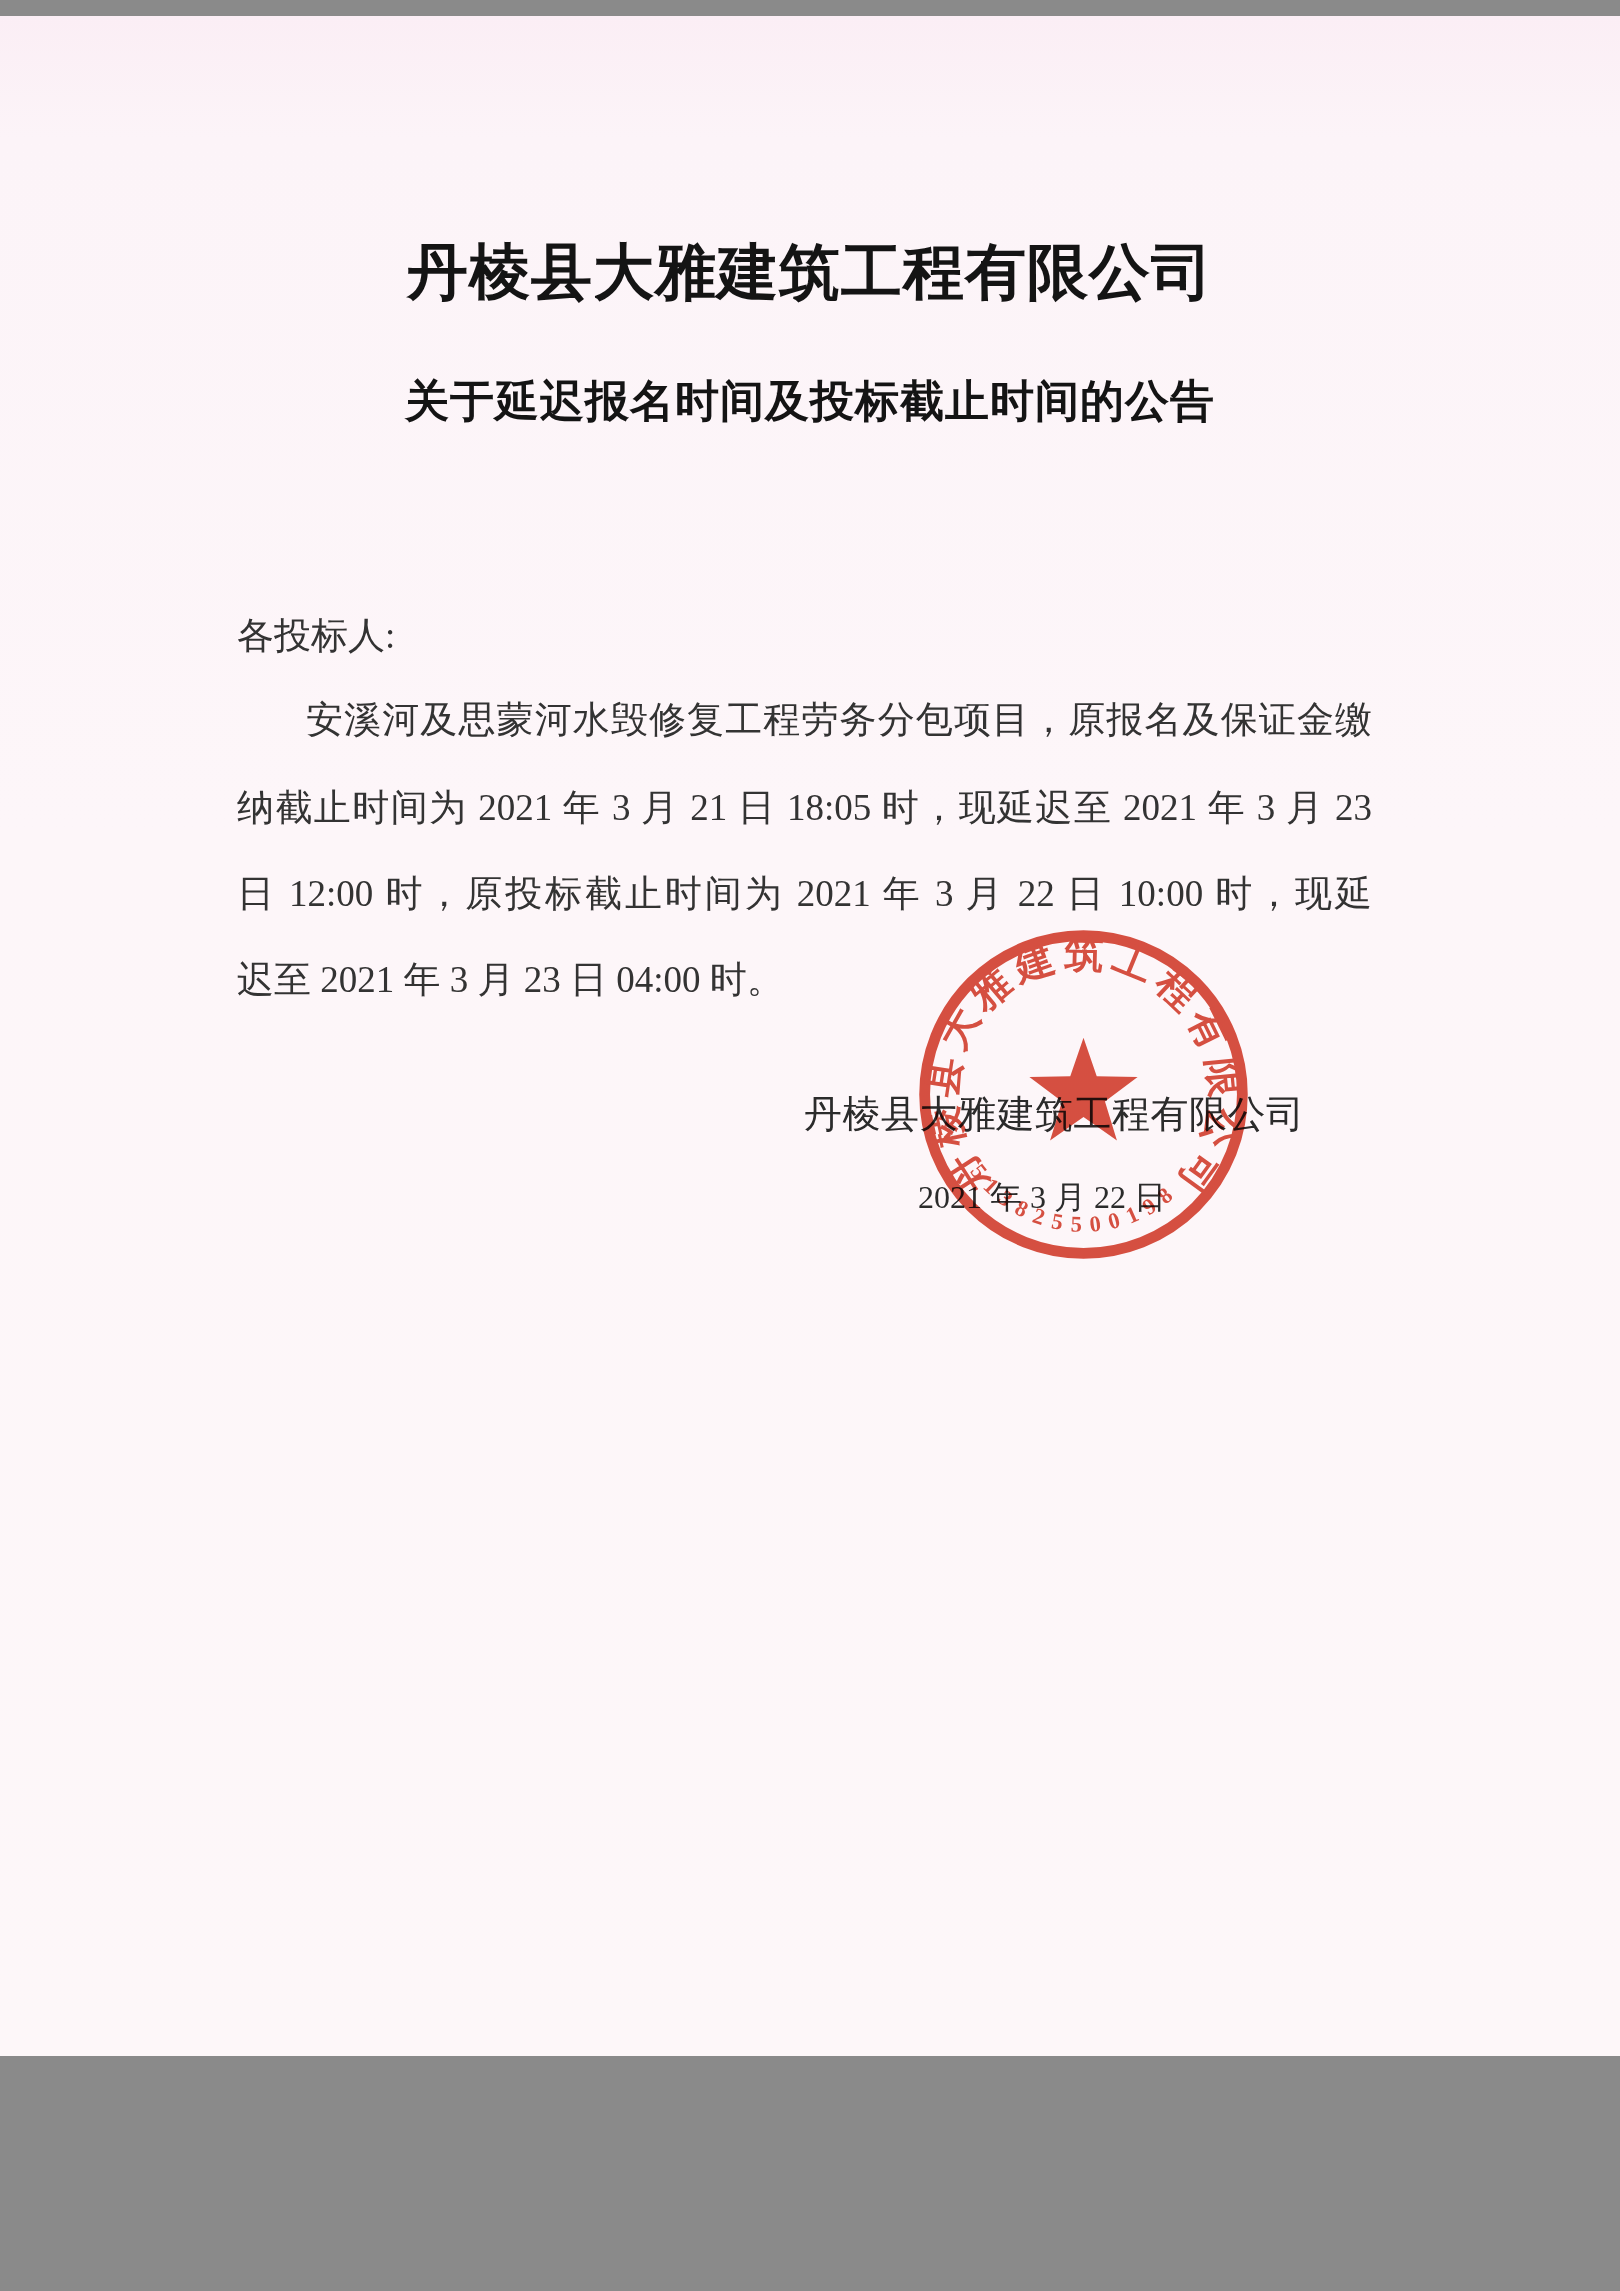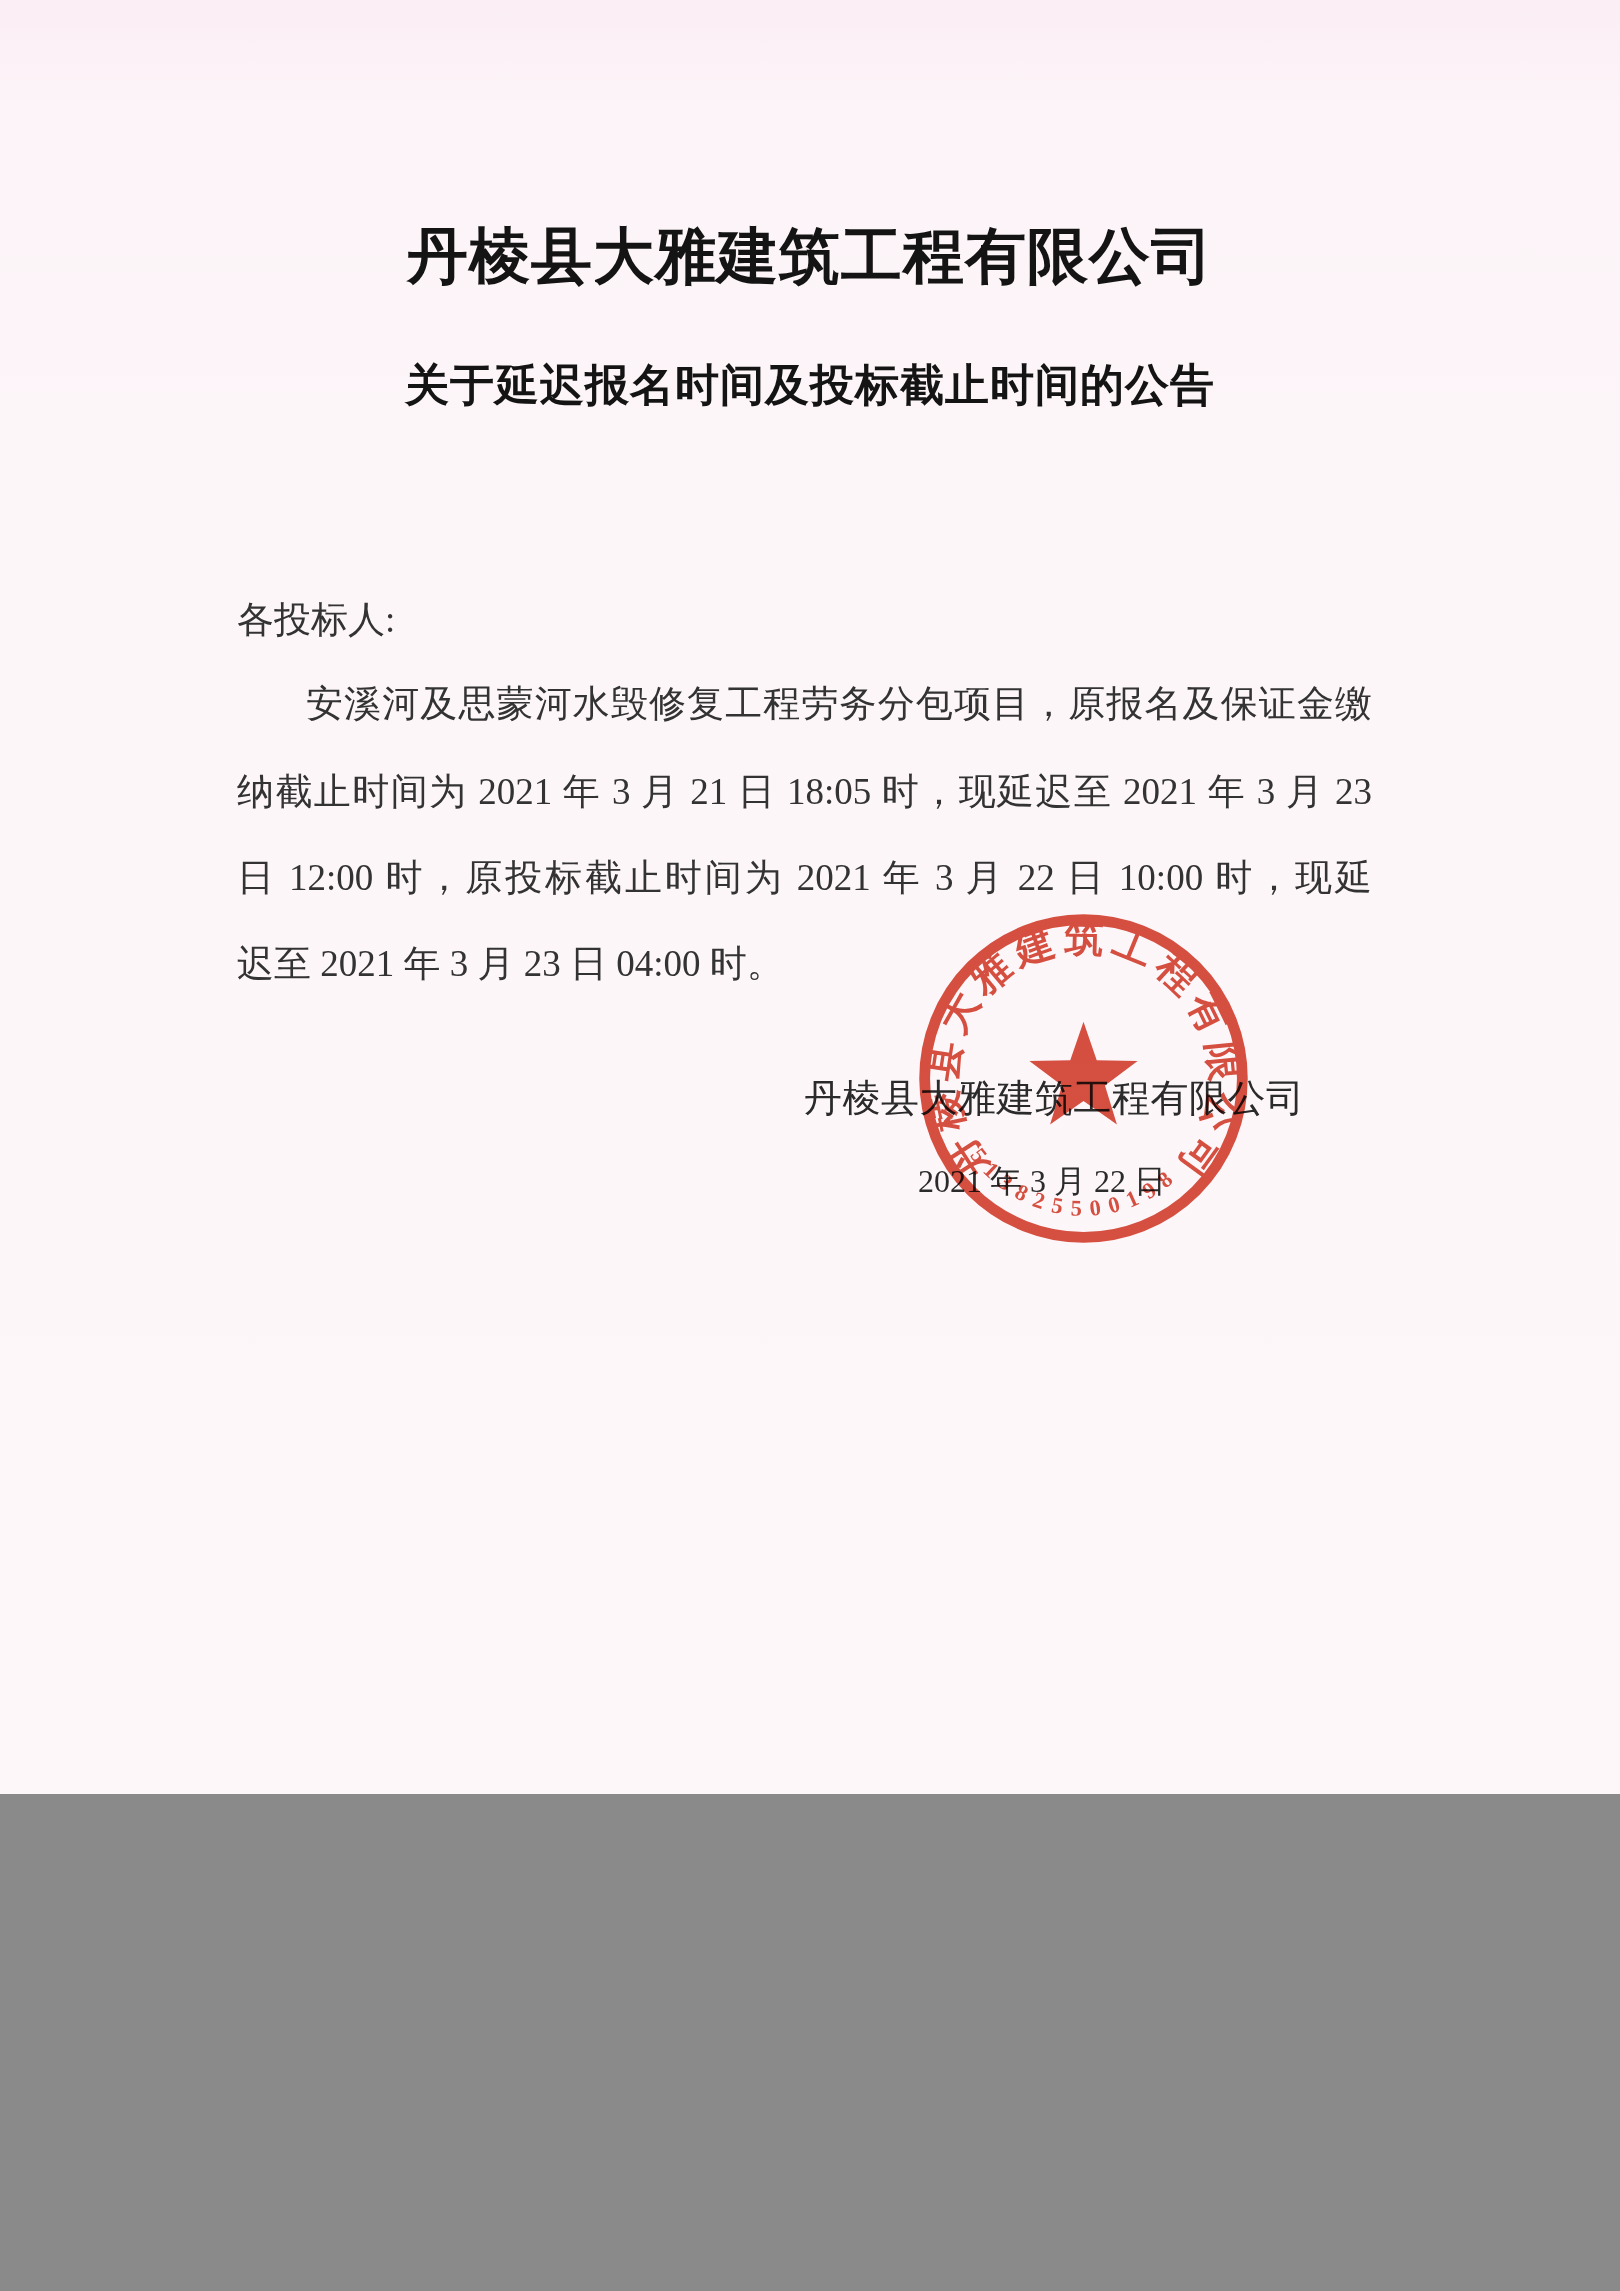--- a/index.html
+++ b/index.html
@@ -3,22 +3,22 @@
 <meta charset="utf-8">
 <style>
   html, body {
     margin: 0;
     padding: 0;
     background: #8a8a8a;
   }
   .page {
     position: relative;
     width: 1620px;
-    height: 1794px;
-    margin: 0 auto;
+    height: 2040px;
+    margin: 16px auto;
     background: linear-gradient(180deg, #fbeef5 0%, #fcf4f8 6%, #fdf6f9 40%, #fdf7f9 100%);
     overflow: hidden;
     font-family: "Liberation Serif", "DejaVu Serif", serif;
     color: #2e2e2e;
   }
   .doc-title {
     position: absolute;
     left: 0;
     top: 220px;
     width: 100%;

